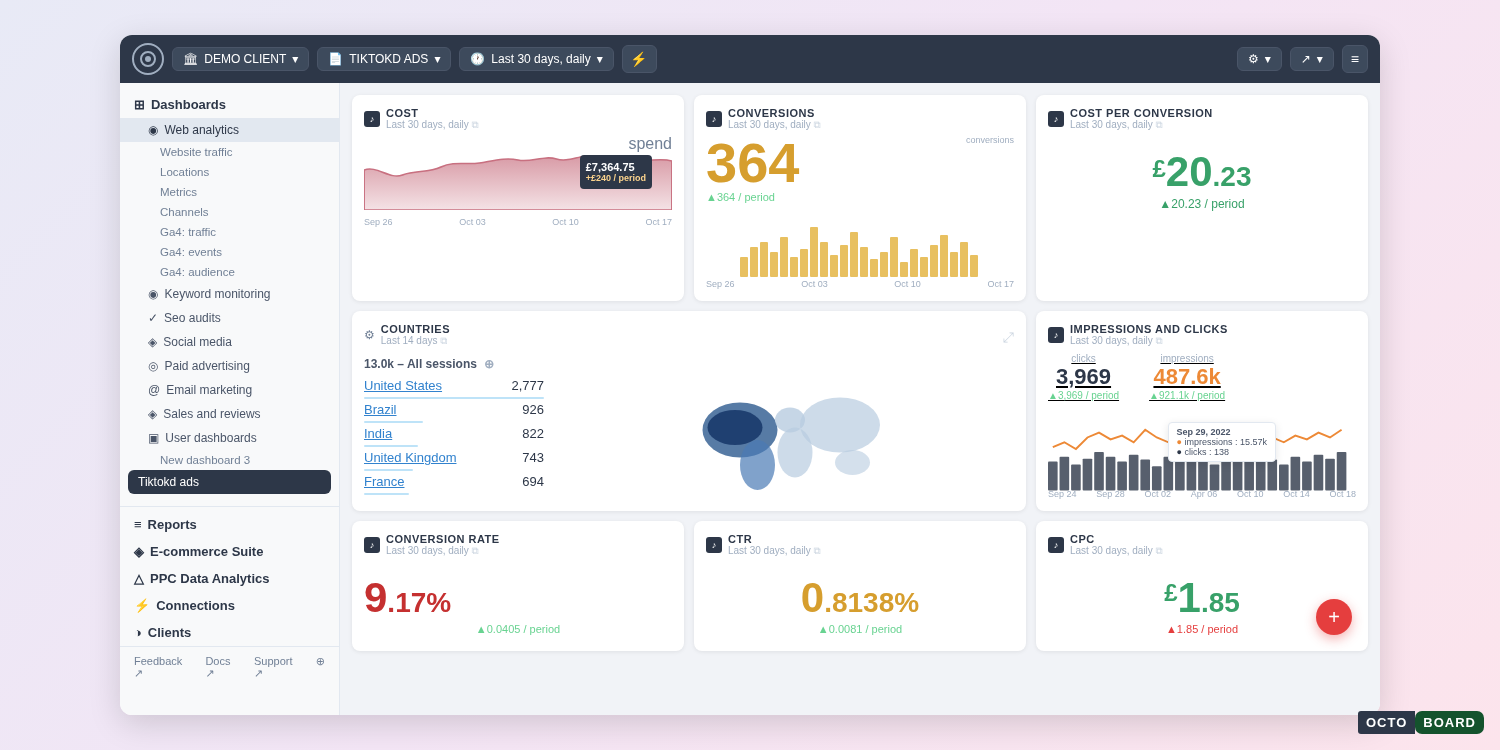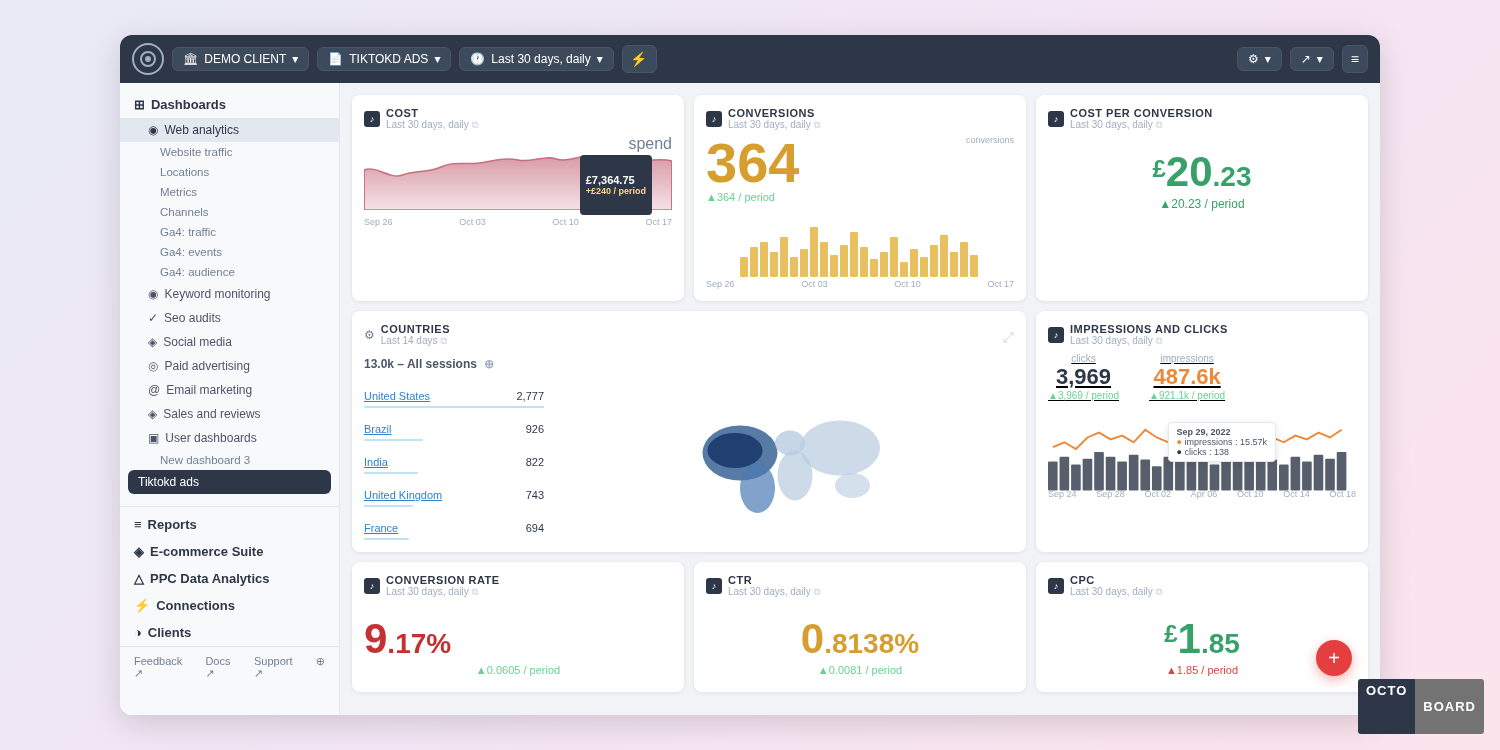--- a/index.html
+++ b/index.html
@@ -181,21 +181,21 @@
     .chart-label-right {
       position: absolute; right: 0; top: 0;
       font-size: 16px; color: #718096;
     }
     .cost-value-badge {
       position: absolute;
       right: 20px; top: 20px;
       background: #2d3748;
       color: white;
       border-radius: 4px;
-      padding: 19px 6px;
+      padding: 6px 6px;
       font-size: 11px;
       font-weight: 600;
     }
     .chart-xaxis {
       display: flex; justify-content: space-between;
       font-size: 9px; color: #a0aec0;
       margin-top: 2px;
     }
     .conv-number {
       font-size: 56px;
@@ -238,22 +238,21 @@
     }
     .countries-content {
       display: flex; gap: 12px;
     }
     .countries-list {
       flex: 0 0 180px;
     }
     .country-row {
       display: flex; align-items: flex-start; justify-content: space-between;
       padding: 3px 0;
-      font-size: 11px;
-      margin-top: 12px;
+      font-size: 13px;
     }
     .country-name { color: #3182ce; cursor: pointer; text-decoration: underline; }
     .country-value { color: #2d3748; font-weight: 500; }
     .country-bar {
       height: 2px;
       background: #bee3f8;
       border-radius: 1px;
       margin-top: 1px;
     }
     .map-area {
@@ -334,21 +333,21 @@
     .octoboard-badge {
       position: absolute;
       bottom: 16px; right: 16px;
       display: flex; overflow: hidden;
       border-radius: 3px;
       font-size: 13px;
       font-weight: 700;
       letter-spacing: 1px;
     }
     .octo-part { background: #2d3748; color: white; padding: 4px 8px; }
-    .board-part { background: #737373; color: white; padding: 20px 8px; }
+    .board-part { background: #14532d; color: white; padding: 4px 8px; border-radius: 7px; }
   </style>
 </head>
 <body>
 
 <div class="main-container">
 
   <div class="top-bar">
     <div class="logo-circle">
       <svg width="18" height="18" viewBox="0 0 18 18">
           <circle cx="9" cy="9" r="7" fill="none" stroke="#a0aec0" stroke-width="2"></circle>
@@ -734,21 +733,21 @@
             <div class="card-title">CONVERSION RATE</div>
             <div class="card-subtitle">
               <span>Last 30 days, daily</span>
               <span class="card-copy-icon">⧉</span>
             </div>
           </div>
         </div>
         <div class="conversion-rate-val">
           <span>9</span><span class="decimal">.17%</span>
         </div>
-        <div class="metric-period-row period-up">▲0.0605 / period</div>
+        <div class="metric-period-row period-up">▲0.0405 / period</div>
       </div>
 
       <div class="card">
         <div class="card-header">
           <div class="tiktok-icon">♪</div>
           <div>
             <div class="card-title">CTR</div>
             <div class="card-subtitle">
               <span>Last 30 days, daily</span>
               <span class="card-copy-icon">⧉</span>

